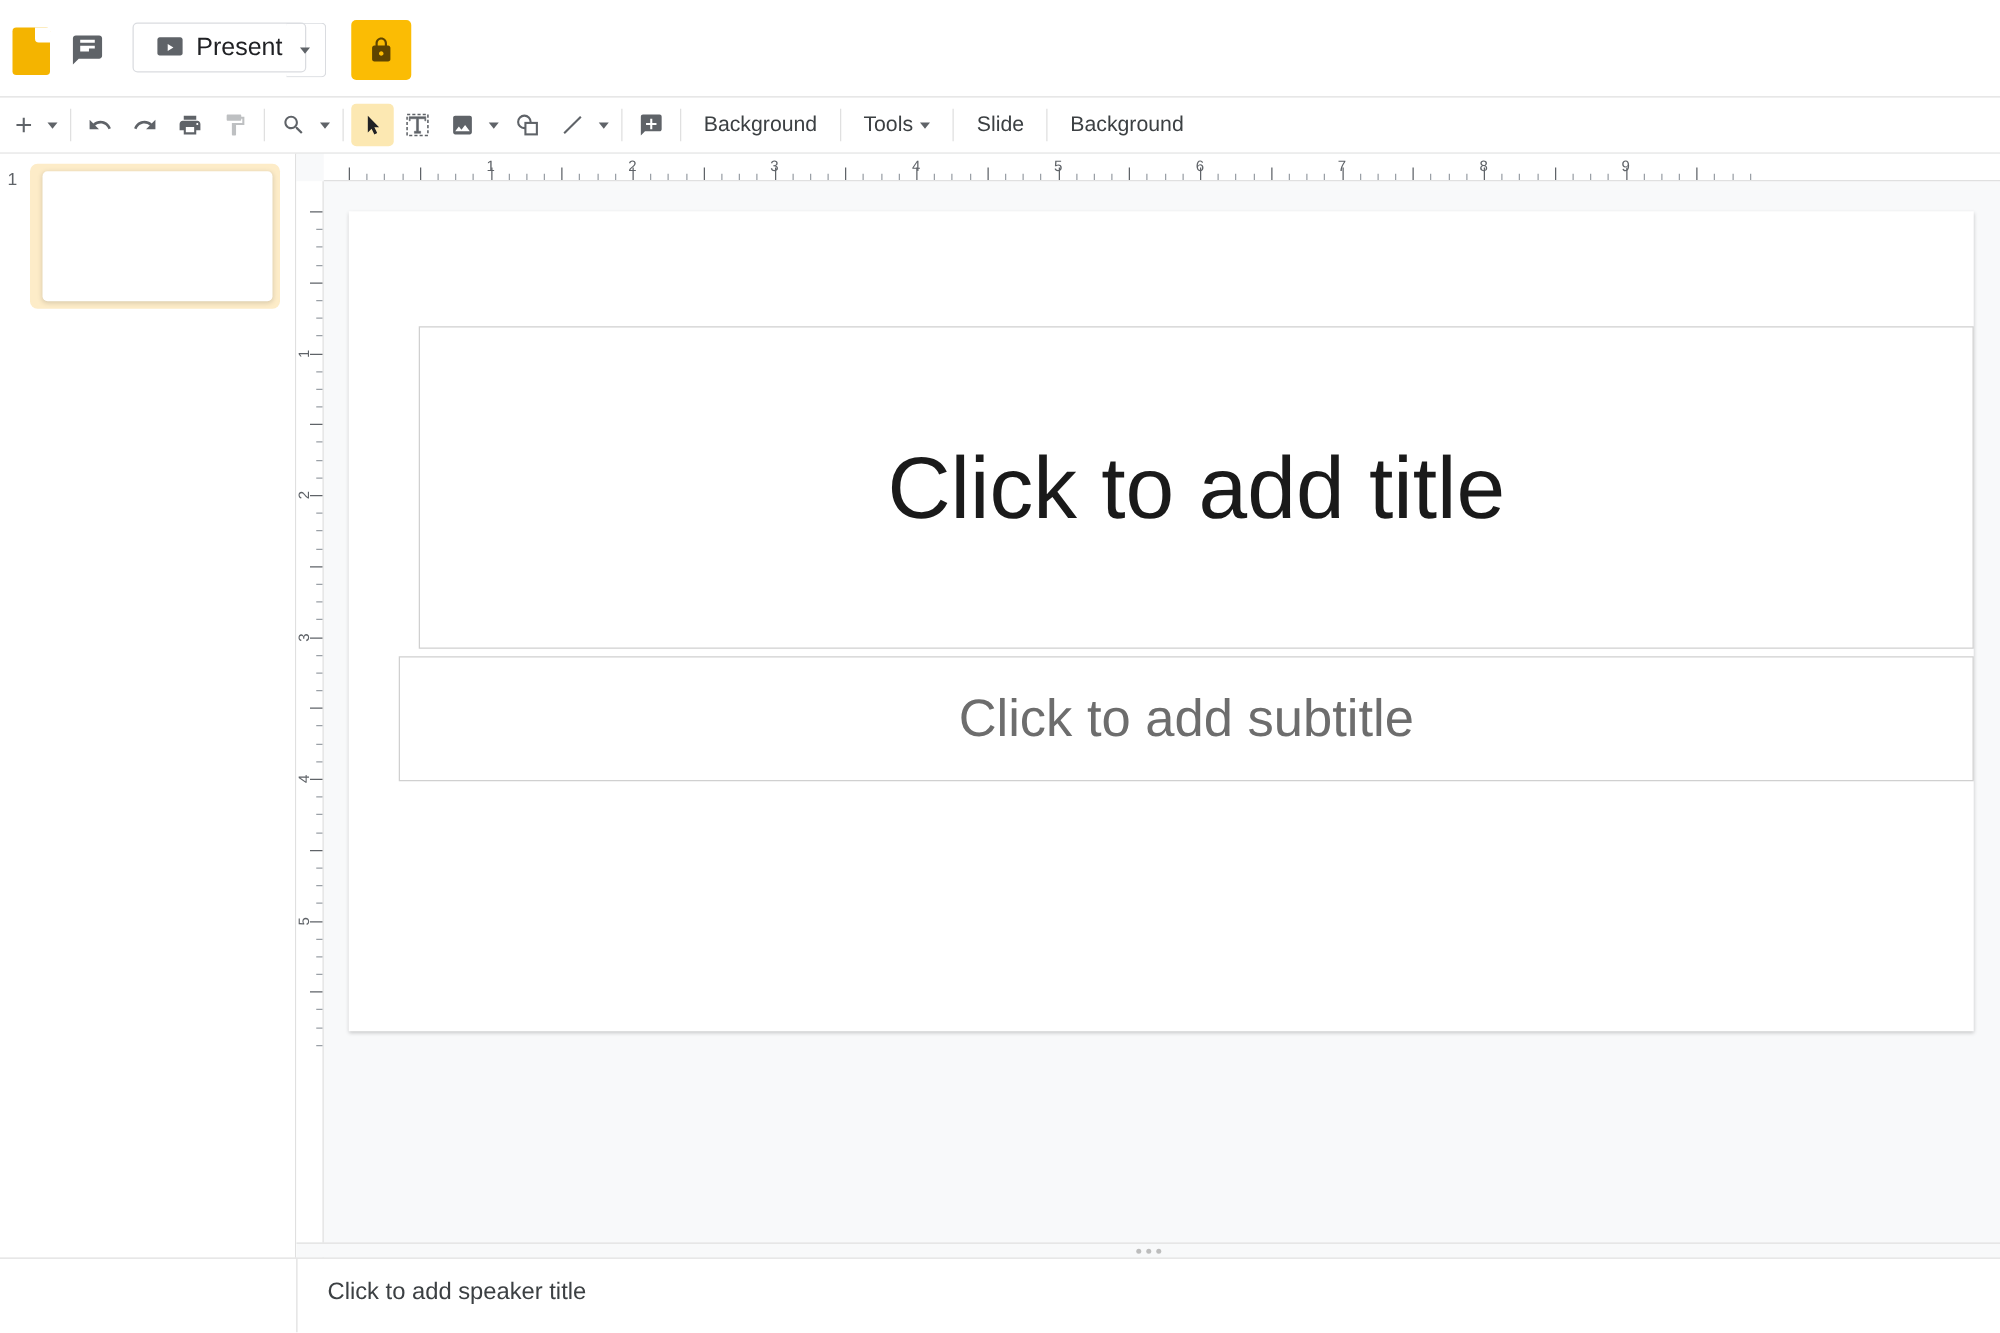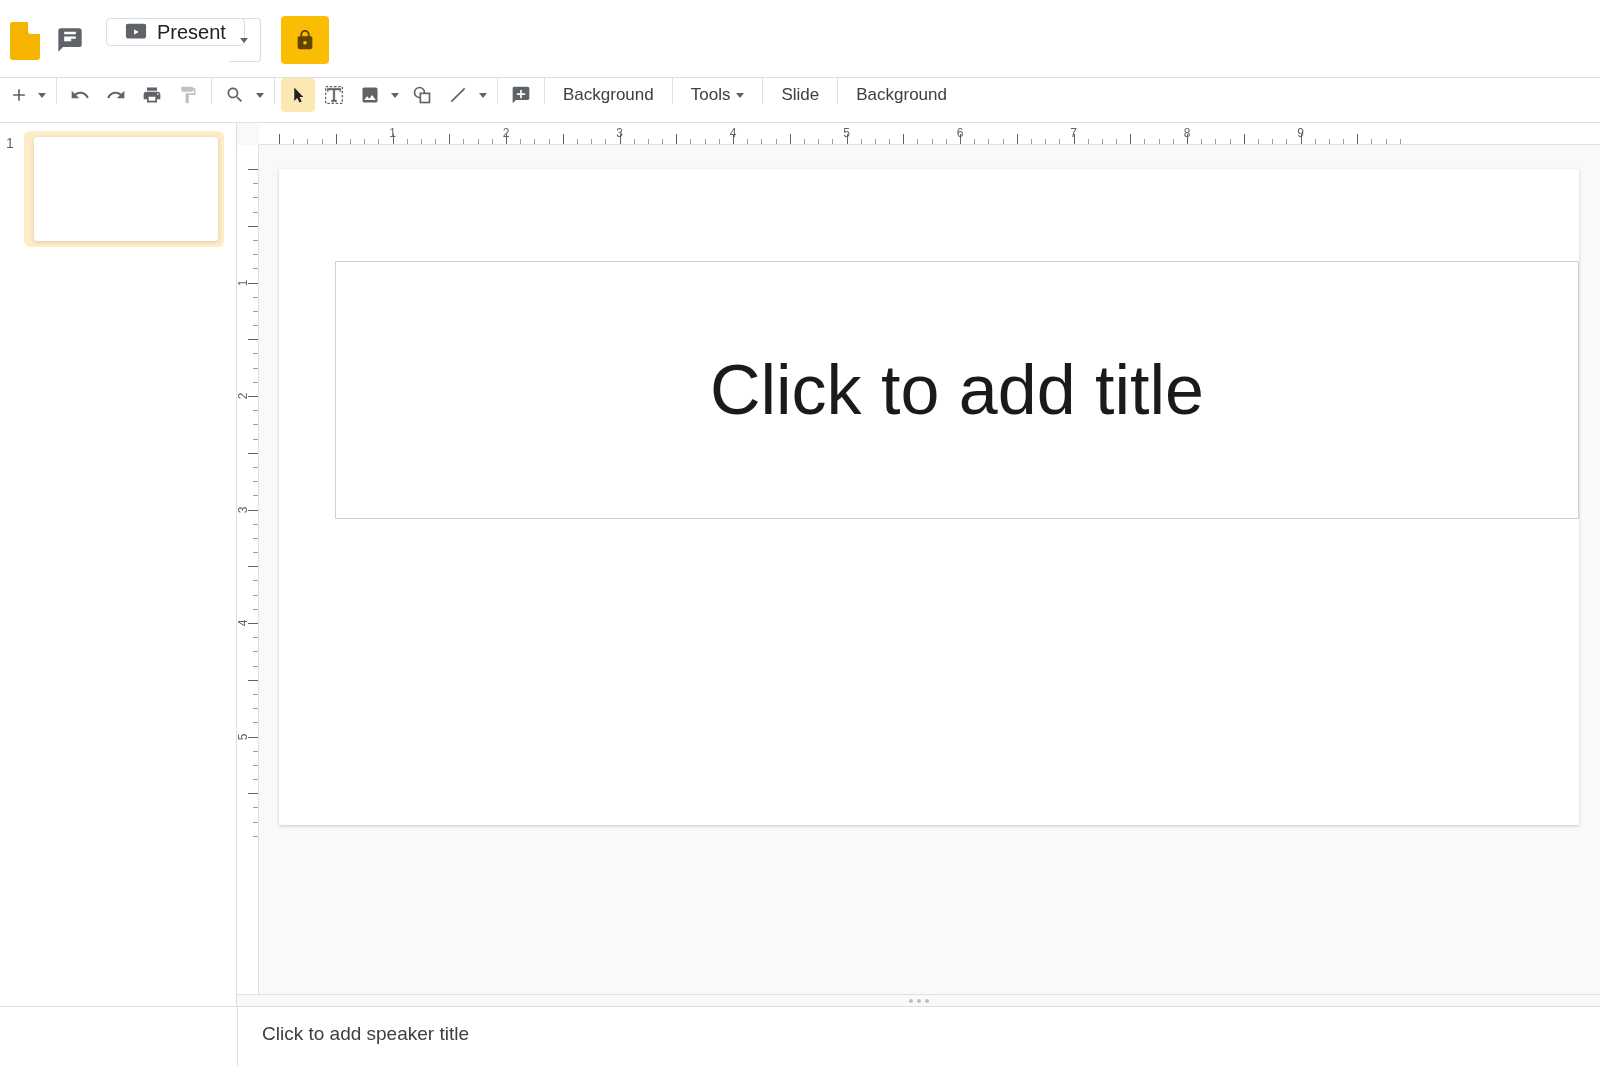--- a/index.html
+++ b/index.html
@@ -8,27 +8,27 @@
   .header { display: flex; align-items: flex-start; padding: 8px 8px 0 0; height: 78px; border-bottom: 1px solid #e0e0e0; }
   .logo-wrap { width: 50px; display: flex; justify-content: center; padding-top: 14px; }
   .logo { width: 30px; height: 38px; background: #f4b400; border-radius: 3px; position: relative; }
   .logo::after { content:""; position:absolute; top:0; right:0; width:12px; height:12px; background:#fff; border-bottom-left-radius:3px; }
   .title-area { flex: 1; display: flex; flex-direction: column; }
   .doc-title { font-size: 22px; color: #747474; padding: 4px 0 2px 8px; font-weight: 400; }
   .menubar { display: flex; gap: 4px; padding: 6px 0 0 2px; }
   .menu-item { padding: 4px 10px; font-size: 18px; color: #1a1a1a; border-radius: 4px; cursor: pointer; }
   .header-right { display: flex; align-items: center; gap: 16px; padding-top: 8px; }
   .comment-btn { width: 40px; height: 40px; display:flex; align-items:center; justify-content:center; border-radius:4px; cursor:pointer;}
-  .present-btn { display:flex; align-items:center; gap:10px; border:1px solid #dadce0; border-radius:4px; padding:4px 18px; height:28px; cursor:pointer; }
+  .present-btn { display:flex; align-items:center; gap:10px; border:1px solid #dadce0; border-radius:4px; padding:4px 18px; height:40px; cursor:pointer; }
   .present-btn span { font-size: 20px; color:#202124; }
   .present-dd { border:1px solid #dadce0; border-left:none; border-radius:0 4px 4px 0; width:32px; height:44px; display:flex; align-items:center; justify-content:center; cursor:pointer; margin-left:-16px;}
   .present-wrap { display:flex; }
   .lock-btn { width:48px; height:48px; background:#fbbc04; border-radius:4px; display:flex; align-items:center; justify-content:center; margin-left:4px; cursor:pointer;}
   
-  .toolbar { height:45px; border-bottom:1px solid #e0e0e0; display:flex; align-items:flex-start; padding:0 4px; gap:2px;}
+  .toolbar { height:45px; border-bottom:1px solid #e0e0e0; display:flex; align-items:center; padding:0 4px; gap:2px;}
   .tb-btn { width:34px; height:34px; display:flex; align-items:center; justify-content:center; border-radius:4px; cursor:pointer; }
   .tb-btn.active { background:#fce8b2; }
   .tb-sep { width:1px; height:26px; background:#e0e0e0; margin:0 4px; }
   .tb-text-btn { padding:0 12px; height:34px; display:flex; align-items:center; font-size:17px; color:#3c4043; border-radius:4px; cursor:pointer; }
   .tb-dd-small { width:16px; display:flex; align-items:center; justify-content:center; cursor:pointer; }
   .plus-btn { width:30px; }
   .btn-group { display:flex; align-items:center; }
   
   .workspace { display:flex; height:calc(1066px - 78px - 45px - 60px); }
   .slide-panel { width:237px; background:#fff; border-right:1px solid #e0e0e0; padding:8px 0 0 0; }
@@ -351,20 +351,23 @@
         <div class="vtick-major" style="top: 648.25px;"></div>
         <div class="vtick-minor" style="top: 662.438px;"></div>
         <div class="vtick-minor" style="top: 676.625px;"></div>
         <div class="vtick-minor" style="top: 690.812px;"></div>
       </div>
     <div class="canvas-scroll">
       <div class="slide">
         <div class="title-box">
           <div class="title-text">Click to add title</div>
         </div>
+        <div class="subtitle-box">
+          <div class="subtitle-text">Click to add subtitle</div>
+        </div>
       </div>
     </div>
     <div class="drag-handle">
       <div class="drag-dots">
           <span></span>
           <span></span>
           <span></span>
         </div>
     </div>
   </div>

